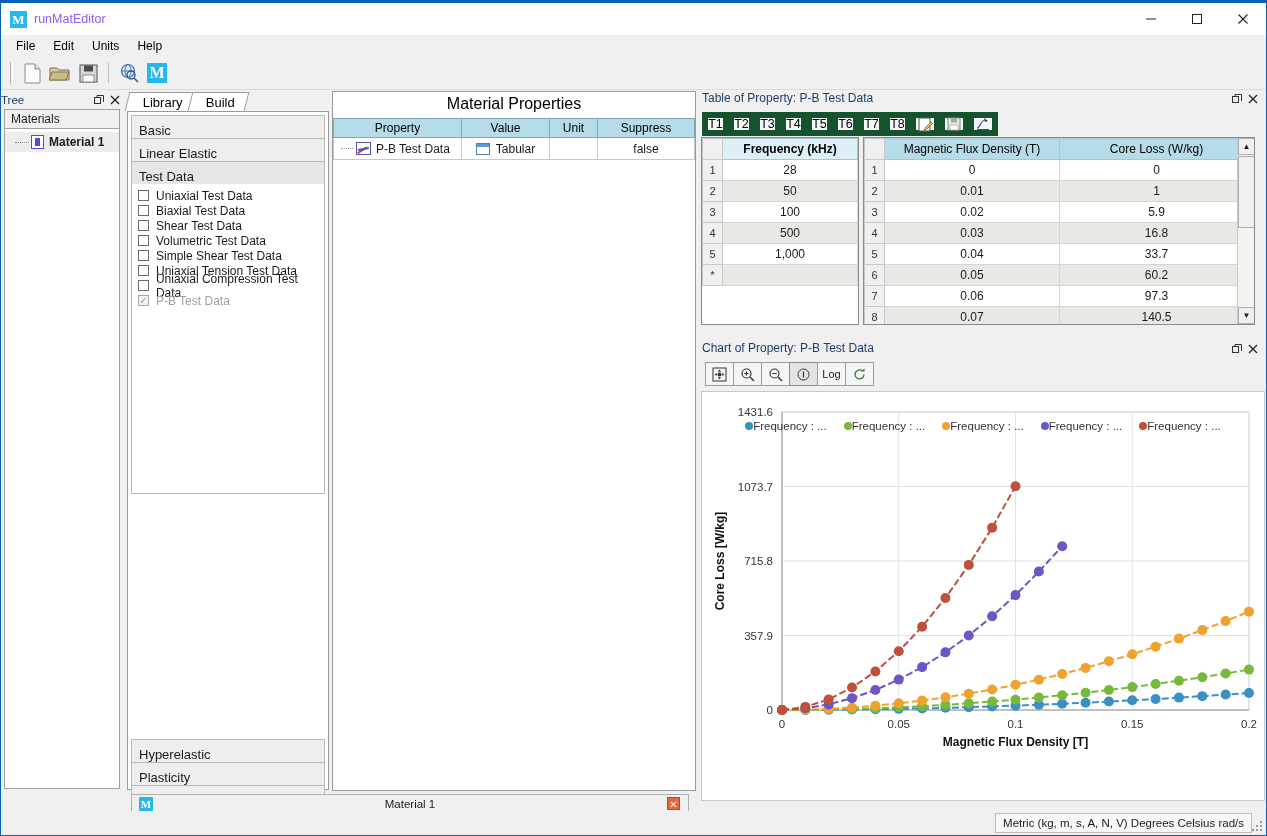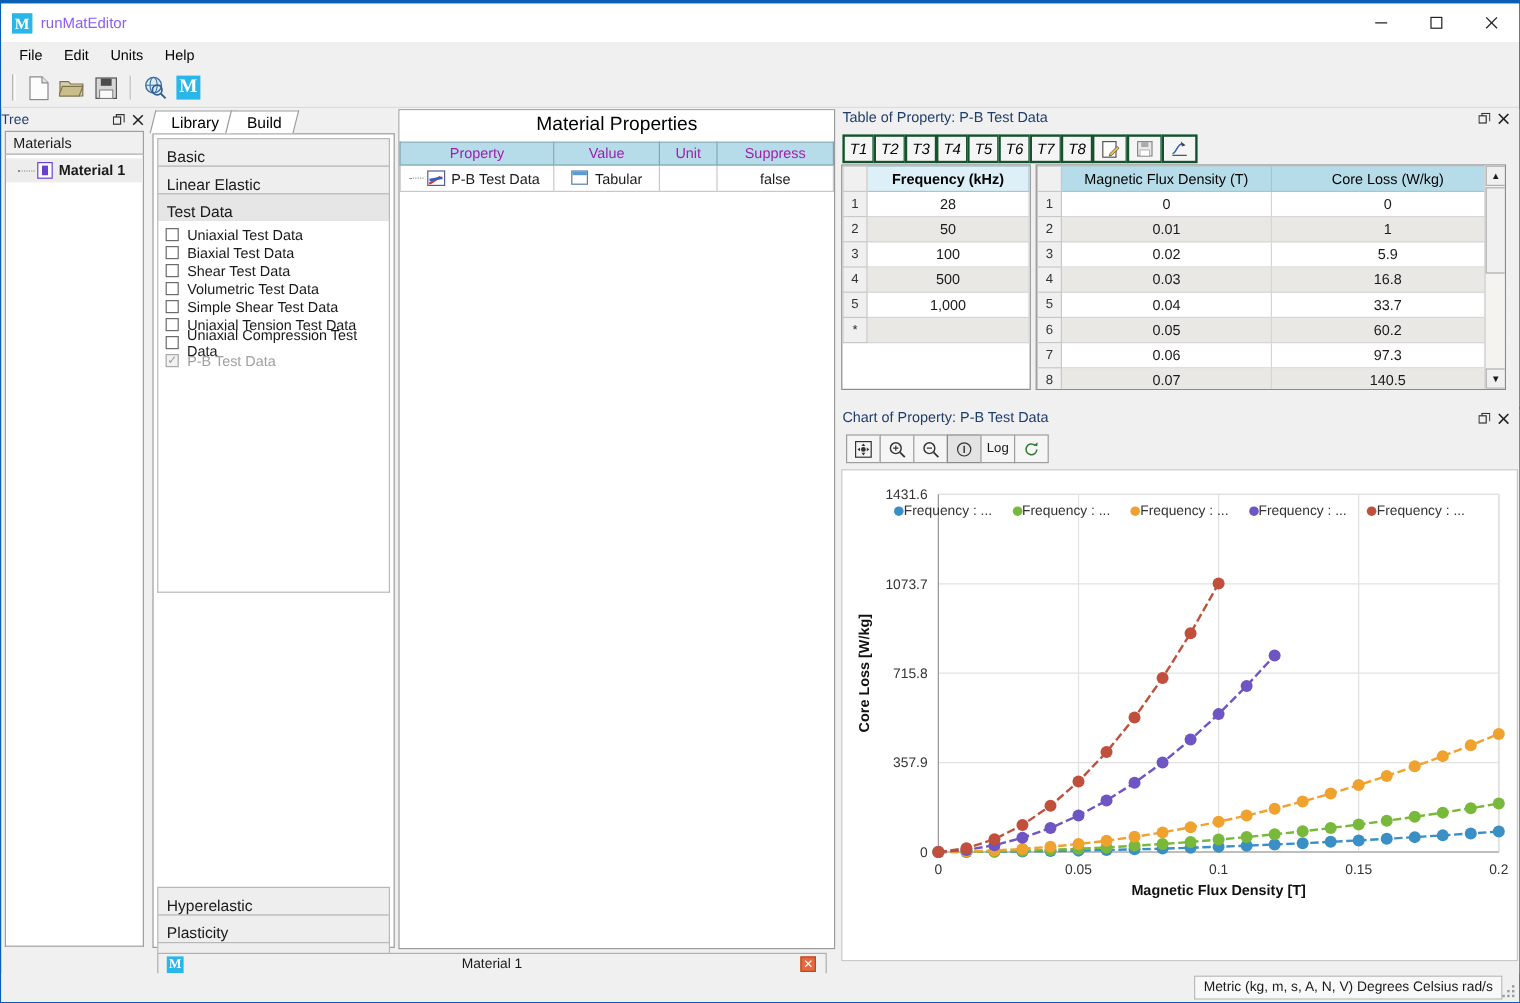--- a/index.html
+++ b/index.html
@@ -109,42 +109,42 @@
   .chk-label { font-size: 12px; }
   .chk-row.disabled .chk-label { color: #a0a0a0; }
 
   
   #matprops { position: absolute; left: 331px; top: 88px; width: 364px; height: 700px;
               background: #fff; border: 1px solid #9a9a9a; }
   #mp-title { text-align: center; font-size: 16px; padding: 3px 0 5px; color: #000; background:#fff; }
   table.mp { width: 100%; border-collapse: collapse; table-layout: fixed; }
   table.mp th {
     background: #b5dce8; border: 1px solid #7fa7b5; font-weight: normal; font-size: 12px;
-    height: 19px; color: #a21caf;
+    height: 19px; color: #000000;
   }
   table.mp td { border: 1px solid #c8c8c8; height: 22px; font-size: 12px; text-align: center; }
   .prop-cell { display: flex; align-items: center; padding-left: 6px; }
   .prop-dots { width: 12px; border-top: 1px dotted #999; height: 1px; margin-right: 3px; }
   .pb-icon { width: 15px; height: 13px; border: 1px solid #5a5a9a; background: #fff; margin-right: 5px;
              position: relative; overflow: hidden; }
   .pb-icon:before { content:""; position:absolute; left:1px; bottom:1px; width: 11px; height: 1.5px; background:#d23b2e; transform: rotate(-32deg); transform-origin: left bottom;}
   .pb-icon:after { content:""; position:absolute; left:1px; bottom:4px; width: 11px; height: 1.5px; background:#2e5fd2; transform: rotate(-10deg); transform-origin: left bottom;}
   .tab-icon { width: 14px; height: 12px; border: 1px solid #5a7fa5; background: #fff; margin-right: 6px;
               display:inline-block; vertical-align: middle; position: relative; }
   .tab-icon:before { content:""; position:absolute; left:0; top:0; right:0; height: 3px; background:#5a9bd5; }
-  .val-cell { display: flex; align-items: flex-start; justify-content: center; }
+  .val-cell { display: flex; align-items: center; justify-content: center; }
 
   
   #tablepanel { position: absolute; left: 698px; top: 88px; width: 568px; height: 248px; background: #f0f0f0; }
   .panel-head { height: 20px; display: flex; align-items: flex-start; padding-left: 3px; font-size: 12px; color: #1f3d6b; }
   .panel-head .spacer { margin-left: auto; }
   #tbl-toolbar { height: 26px; display: flex; align-items: center; padding-left: 3px; }
   .tbtn {
-    min-width: 27px; height: 24px; margin-right: -1px; border: 2px solid #14532d; background: #f5f5f5;
-    display: flex; align-items: center; justify-content: center; font-size: 12.5px; color: #000; font-style: italic;
+    min-width: 27px; height: 24px; margin-right: -1px; border: 6px solid #14532d; background: #f5f5f5;
+    display: flex; align-items: center; justify-content: center; font-size: 12.5px; color: #000;
   }
   .tbtn.icon { width: 30px; }
   #tbl-area { position: absolute; left: 0; top: 46px; width: 568px; height: 200px; display: flex; }
   .grid { background: #fff; border: 1px solid #8a8a8a; height: 188px; overflow: hidden; }
   #grid-left { width: 158px; margin-left: 2px; }
   #grid-right { width: 392px; margin-left: 4px; position: relative; }
   table.dg { border-collapse: collapse; table-layout: fixed; width: 100%; }
   table.dg th {
     height: 21px; font-size: 12px; font-weight: normal; border: 1px solid #a8c6d0;
     background: #b5dce8; color: #000;

